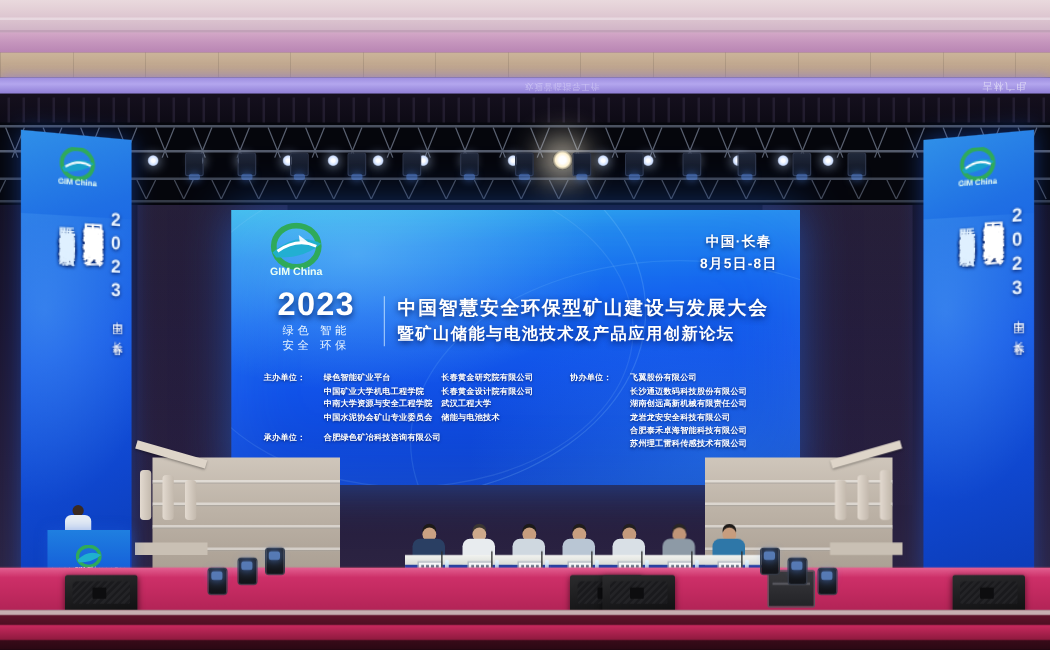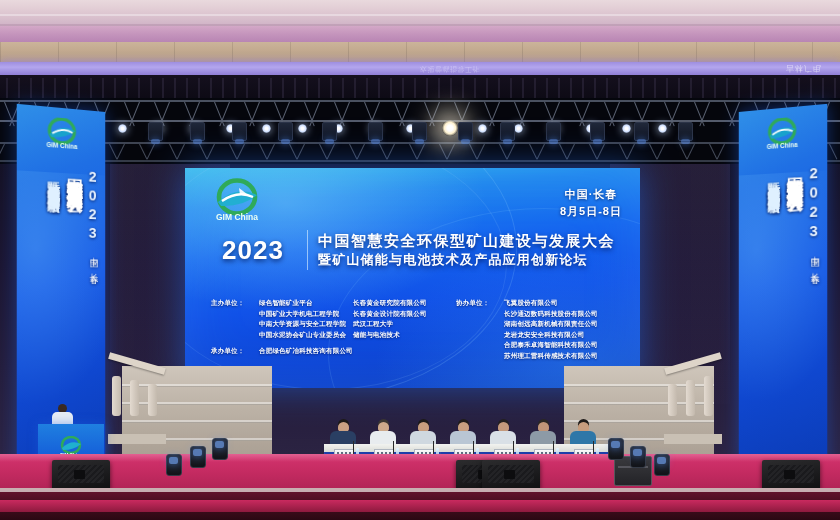--- a/index.html
+++ b/index.html
@@ -508,20 +508,24 @@
     </div>
 
     <div class="sc-date">
       <div>中国·长春</div>
       <div>8月5日-8日</div>
     </div>
 
     <div class="sc-title-row">
       <div class="sc-year-blk">
         <div class="sc-year">2023</div>
+        <div class="sc-slog">
+          <div>绿色  智能</div>
+          <div>安全  环保</div>
+        </div>
       </div>
       <div class="sc-div"></div>
       <div class="sc-titles">
         <div class="sc-t1">中国智慧安全环保型矿山建设与发展大会</div>
         <div class="sc-t2">暨矿山储能与电池技术及产品应用创新论坛</div>
       </div>
     </div>
 
     <div class="sc-spon">
       <div class="sp-left">

